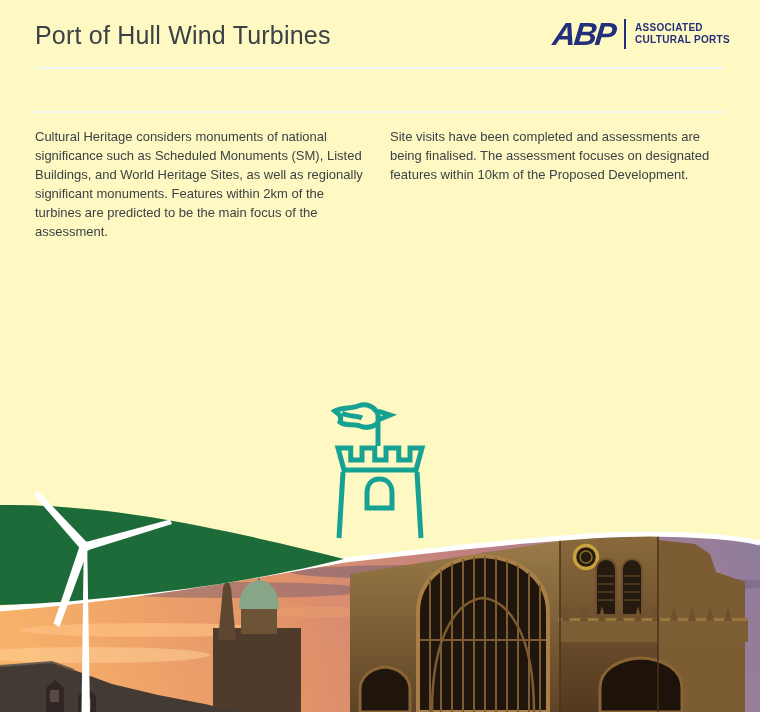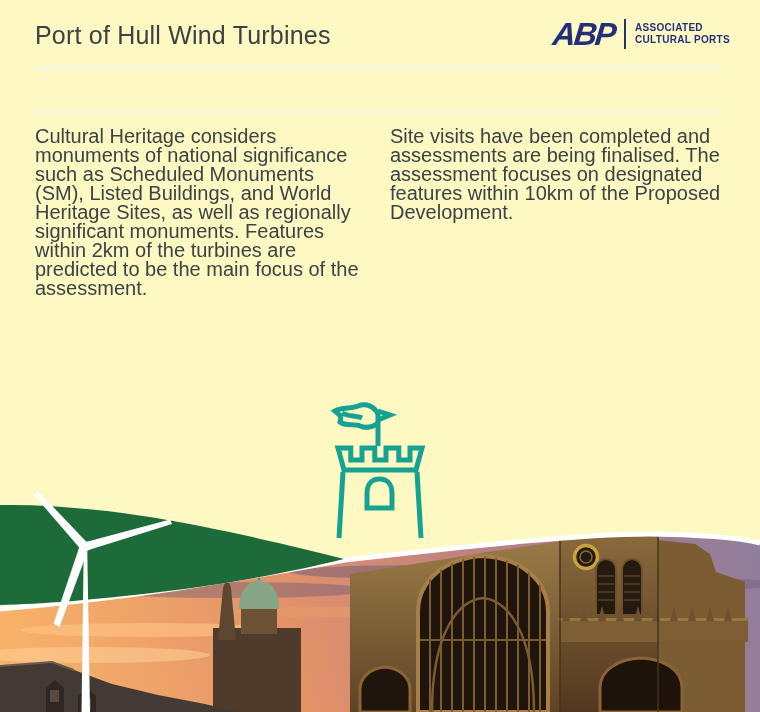--- a/index.html
+++ b/index.html
@@ -22,21 +22,21 @@
                line-height:1.2; letter-spacing:.3px; }
   
   .rule { position:absolute; left:35px; right:36px; height:2px; background:#f1f5f3; }
   .rule-1 { top:67px; } .rule-2 { top:111px; }
   .sect { position:absolute; top:80px; left:0; width:100%;
           text-align:center; font-size:17px; font-weight:bold;
           letter-spacing:4.5px; color:#7e8789; }
   
   .cols { position:absolute; top:127px; left:35px; display:flex; gap:23px; }
   .col-l { width:332px; } .col-r { width:344px; }
-  .cols p { font-size:20px; line-height:19px; color:#3c4245; }
+  .cols p { font-size:13px; line-height:19px; color:#3c4245; }
   .col-r p + p { margin-top:20px;font-style:italic; }
   
   .castle-svg { position:absolute; left:330px; top:398px; }
   .scene-svg  { position:absolute; left:0; top:480px; }
 </style>
 </head>
 <body>
 
 <div class="page">
 

